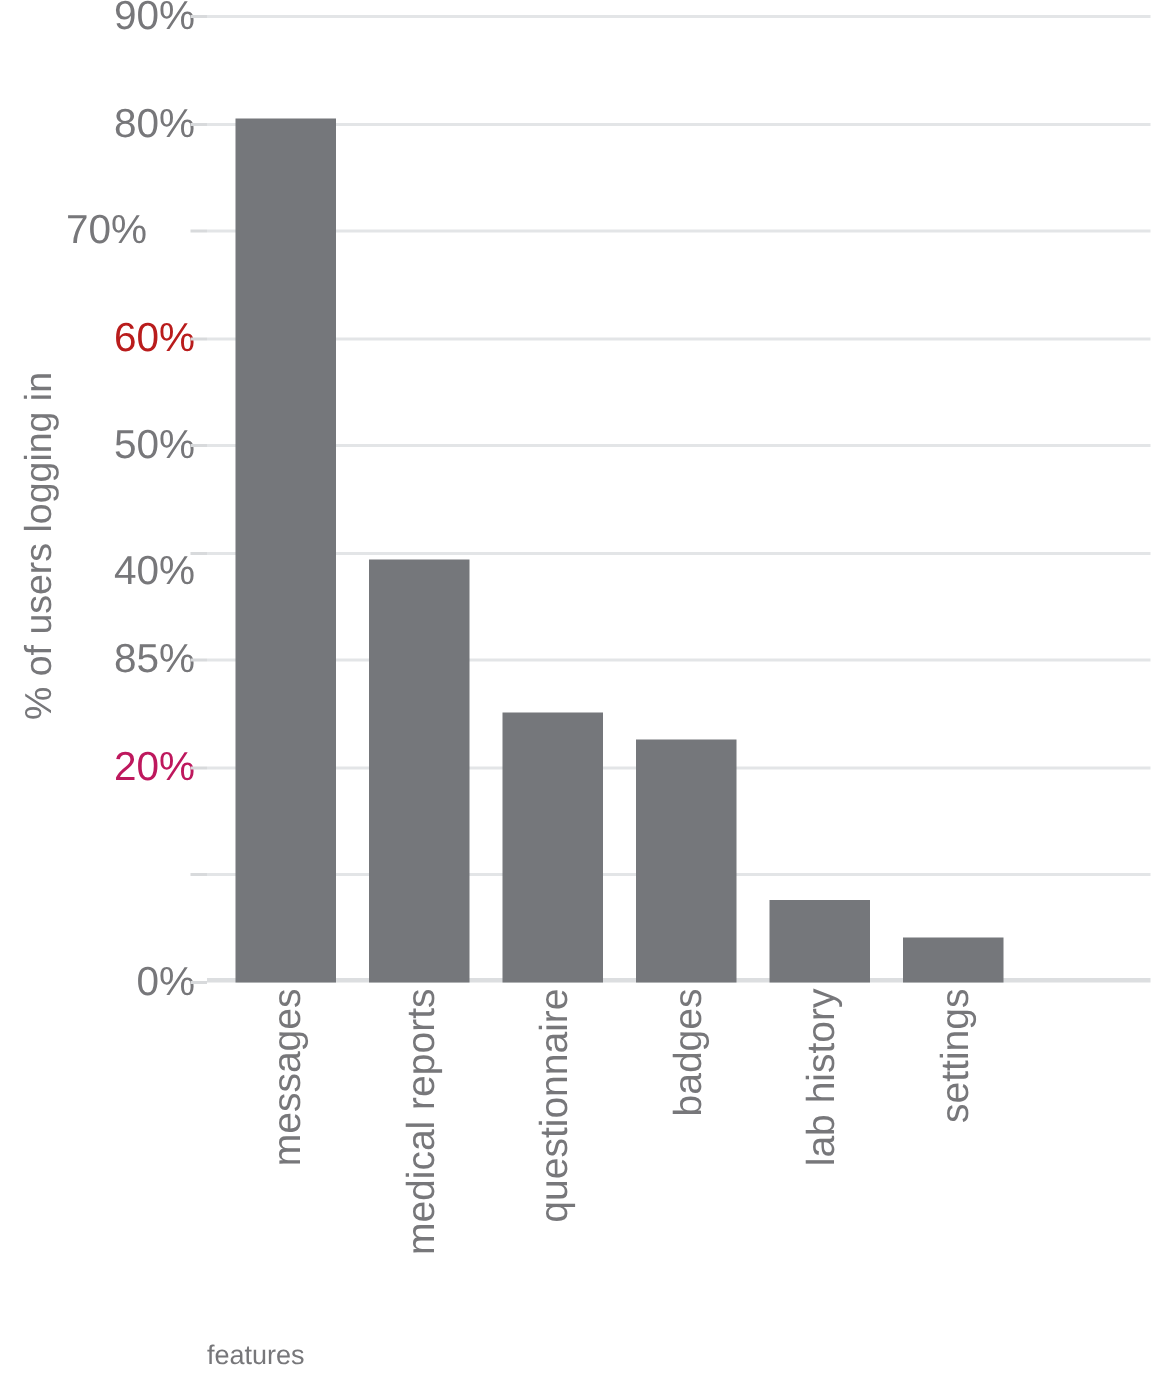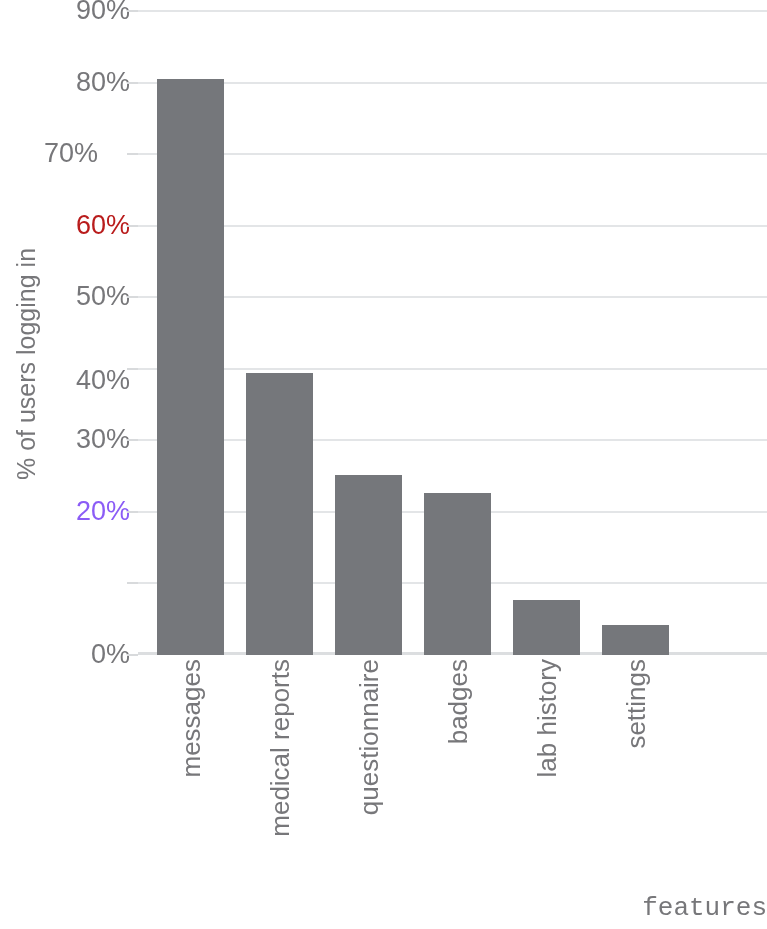--- a/index.html
+++ b/index.html
@@ -118,38 +118,37 @@
     line-height: 1;
     white-space: nowrap;
   }
 
   
   .x-axis-title {
     position: absolute;
     left: 138px;
     top: 893px;
     width: 629px;
-    text-align: right;
-    color: #77777a;
-    font-size: 26px;
-    white-space: nowrap;
-    font-family: Liberation Mono, monospace;
+    text-align: left;
+    color: #77777a;
+    font-size: 18px;
+    white-space: nowrap;
   }
 </style>
 </head>
 <body>
 
 <div id="chart-root">
 
   <div class="y-axis-title">% of users logging in</div>
 
   <div class="y-ticks-wrap" id="y-ticks-wrap">
       <div class="y-tick-label" style="top: 641px; color: rgb(119, 119, 122);">0%</div>
-      <div class="y-tick-label" style="top: 497.889px; color: #8b5cf6;">20%</div>
-      <div class="y-tick-label" style="top: 426.333px; color: rgb(119, 119, 122);">30%</div>
+      <div class="y-tick-label" style="top: 497.889px; color: #be185d;">20%</div>
+      <div class="y-tick-label" style="top: 426.333px; color: rgb(119, 119, 122);">85%</div>
       <div class="y-tick-label" style="top: 354.778px; color: rgb(119, 119, 122); margin-top: 12px;">40%</div>
       <div class="y-tick-label" style="top: 283.222px; color: rgb(119, 119, 122);">50%</div>
       <div class="y-tick-label" style="top: 211.667px; color: #b91c1c;">60%</div>
       <div class="y-tick-label" style="top: 140.111px; color: rgb(119, 119, 122); text-align: center;">70%</div>
       <div class="y-tick-label" style="top: 68.5556px; color: rgb(119, 119, 122);">80%</div>
       <div class="y-tick-label" style="top: -3px; color: rgb(119, 119, 122);">90%</div>
     </div>
 
   <div class="plot" id="plot-area">
     <div class="axis-baseline"></div>

